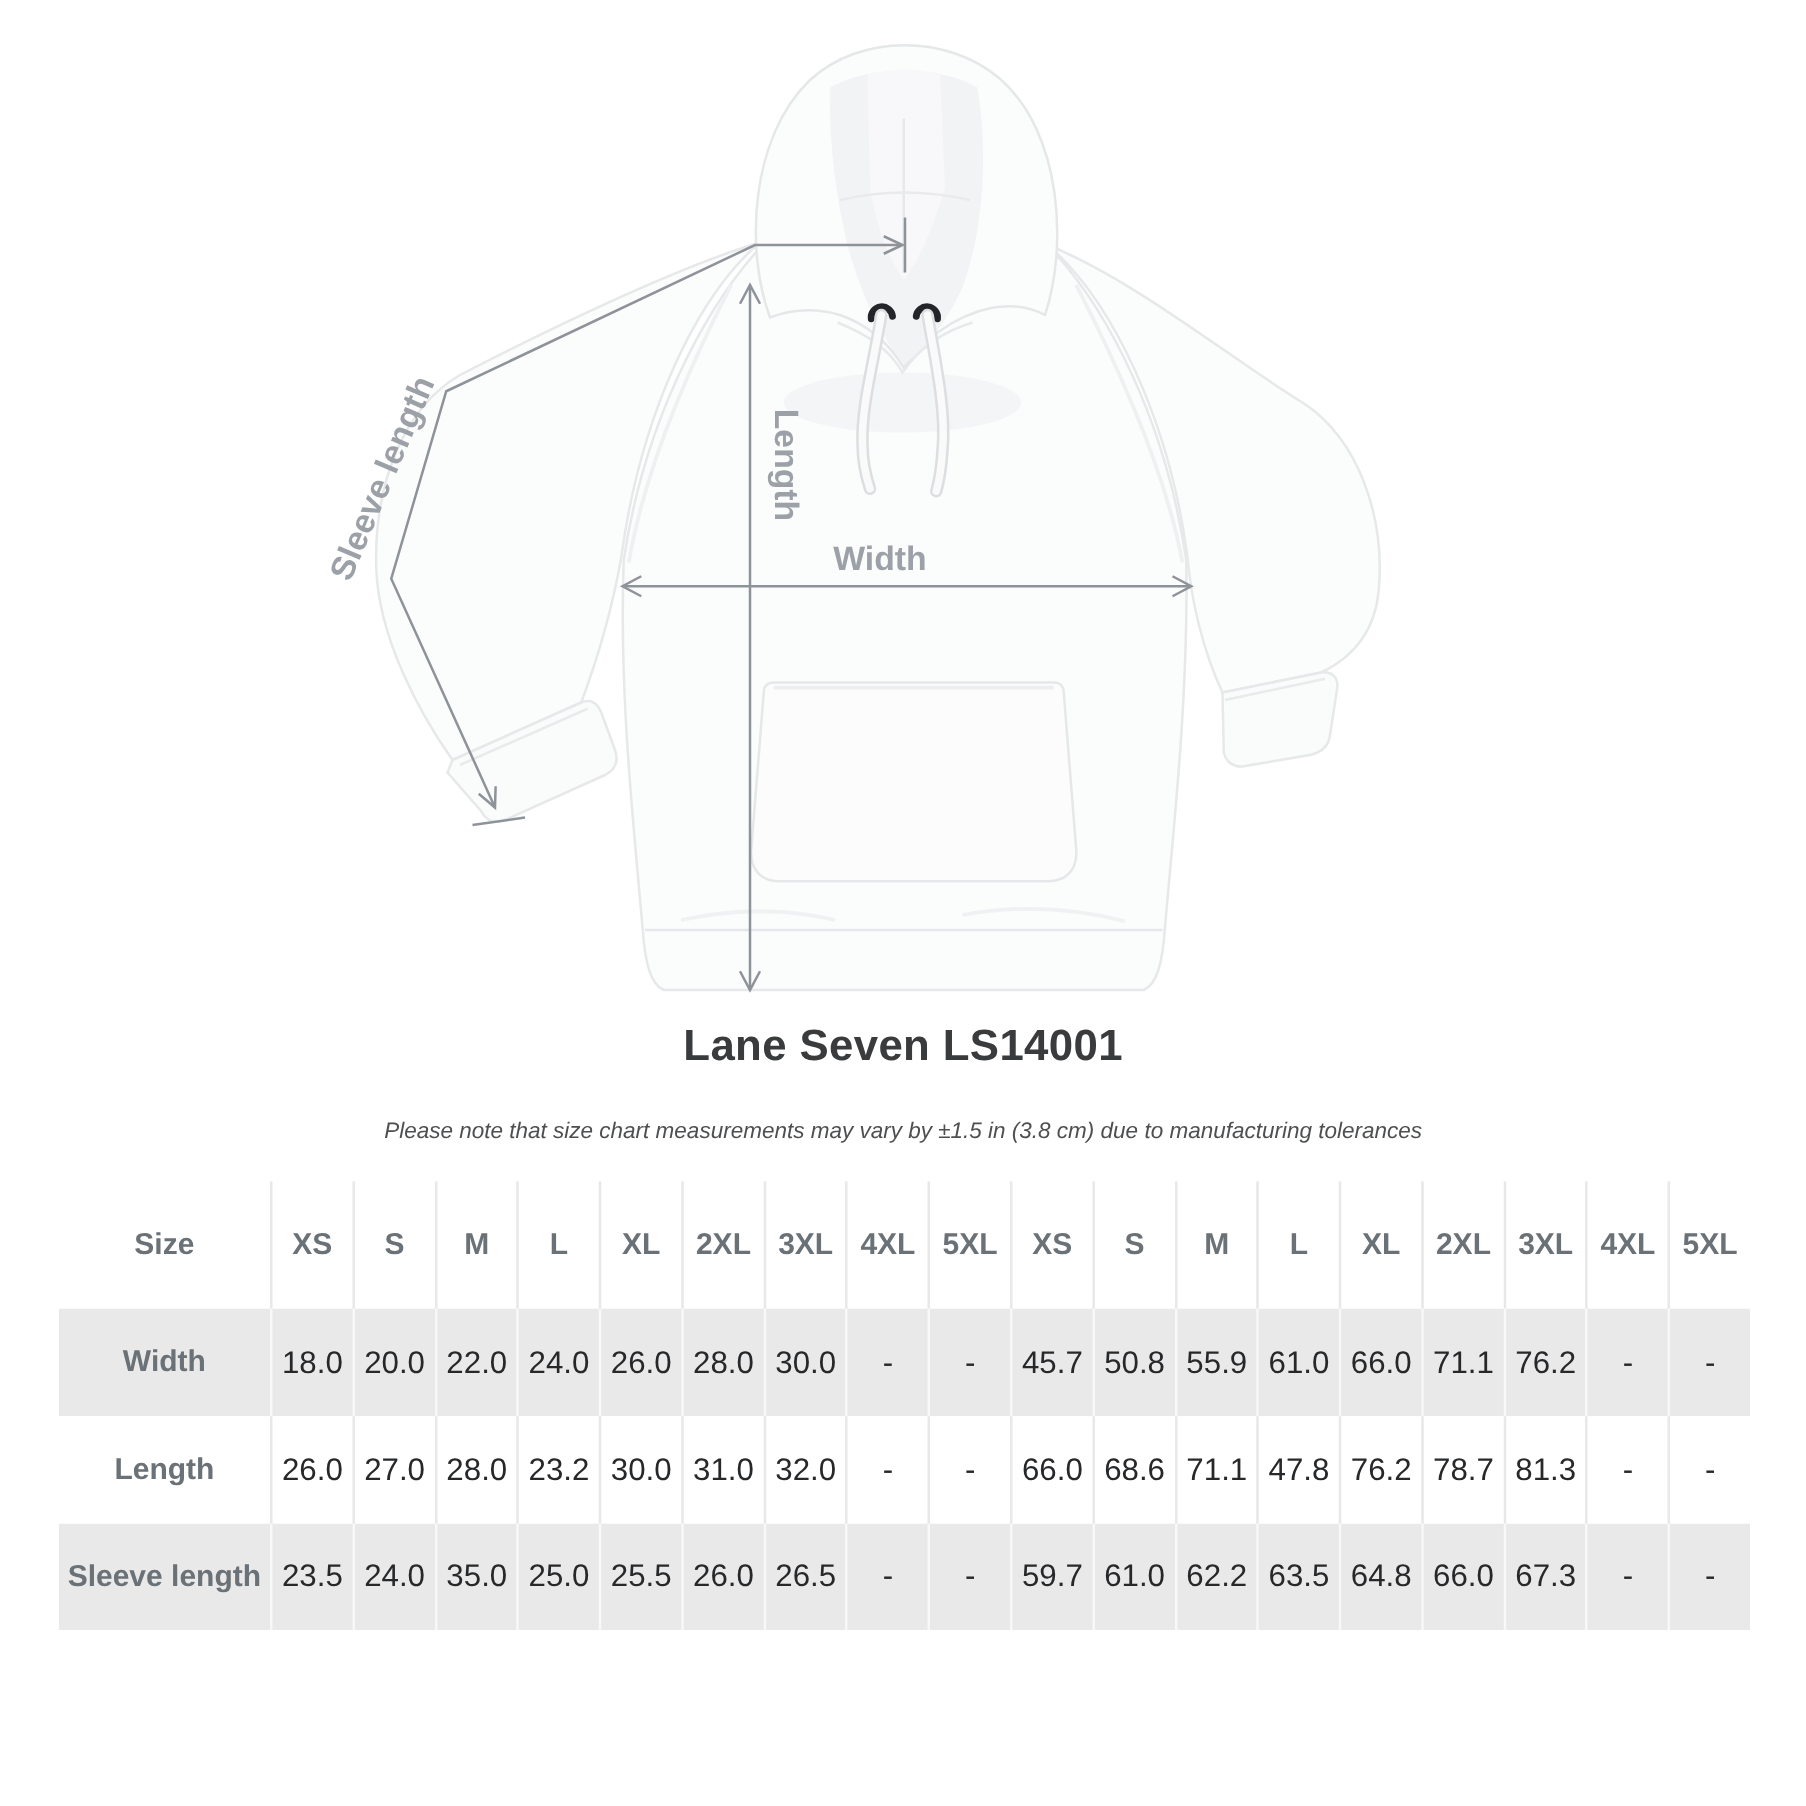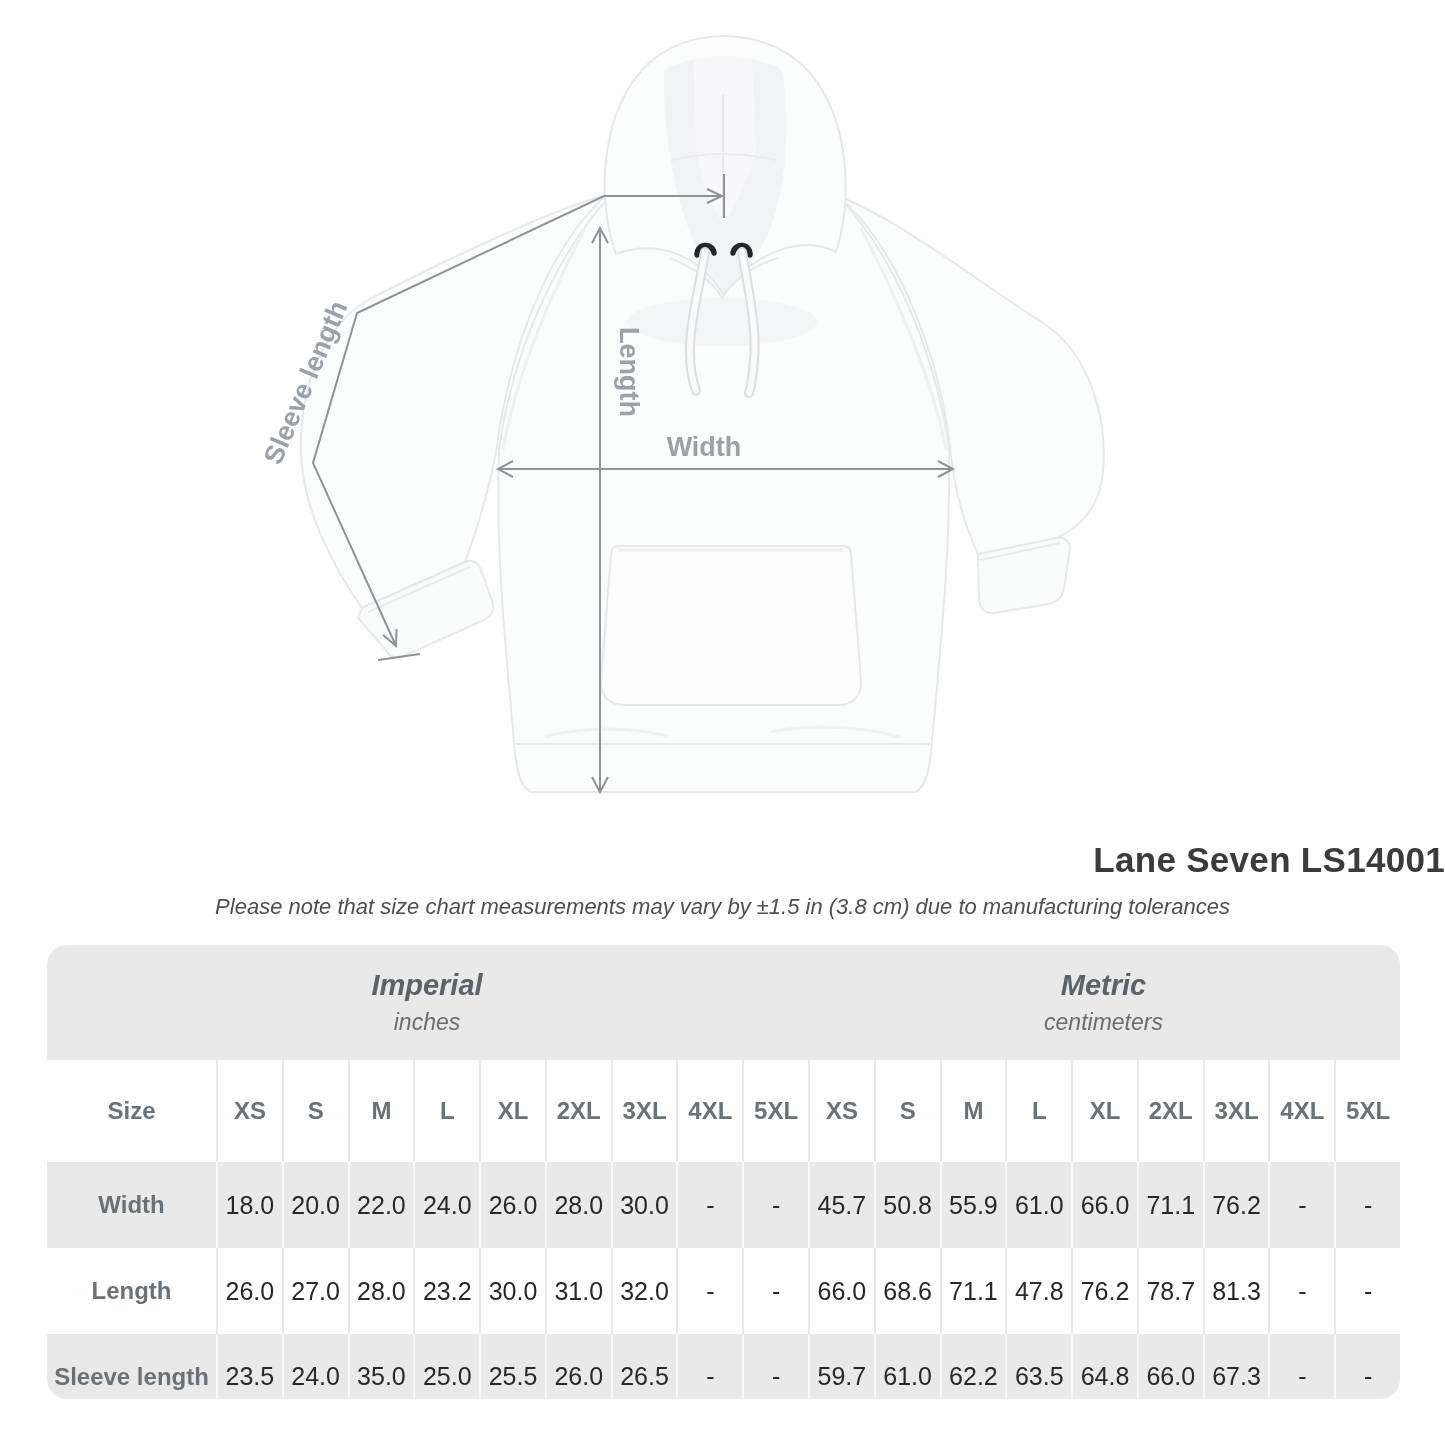--- a/index.html
+++ b/index.html
@@ -3,27 +3,27 @@
 <meta charset="utf-8">
 <style>
   html,body { margin:0; padding:0; background:#ffffff; }
   .stage {
     position:relative; width:1445px; height:1445px; background:#ffffff;
     font-family:"Liberation Sans","DejaVu Sans",sans-serif; overflow:hidden;
   }
   .diagram { position:absolute; top:0; left:0; }
 
   .title {
-    position:absolute; top:840px; left:0; width:100%; margin:0;
-    text-align:right; font-size:35px; font-weight:bold; color:#3a3b3d;
+    position:absolute; top:817px; left:0; width:100%; margin:0;
+    text-align:center; font-size:35px; font-weight:bold; color:#3a3b3d;
     letter-spacing:0.3px;
   }
   .note {
     position:absolute; top:894px; left:0; width:100%; margin:0;
-    text-align:center; font-style:italic; font-size:22px; color:#4d4f51;
+    text-align:center; font-style:italic; font-size:18px; color:#4d4f51;
   }
 
   .size-table {
     position:absolute; left:47px; top:945px; width:1353px; height:454px;
     border-radius:20px; overflow:hidden; background:#ffffff;
   }
   .band { height:115px; background:#e9e9ea; display:flex; }
   .band-cell { display:flex; flex-direction:column; align-items:center; justify-content:center; gap:7px; }
   .band-cell.left  { width:760px; }
   .band-cell.right { width:593px; }
@@ -149,30 +149,20 @@
     <text x="314" y="386" transform="rotate(-67 314 386)" text-anchor="middle" font-size="27" font-weight="bold" fill="#9ba1a7">Sleeve length</text>
     <text x="620" y="372" transform="rotate(90 620 372)" text-anchor="middle" font-size="27" font-weight="bold" fill="#9ba1a7">Length</text>
     <text x="704" y="456" text-anchor="middle" font-size="27" font-weight="bold" fill="#9ba1a7">Width</text>
   </svg>
 
   <h1 class="title">Lane Seven LS14001</h1>
   <p class="note">Please note that size chart measurements may vary by ±1.5 in (3.8 cm) due to manufacturing tolerances</p>
 
   <div class="size-table">
 
-    <div class="band">
-      <div class="band-cell left">
-        <div class="band-title">Imperial</div>
-        <div class="band-unit">inches</div>
-      </div>
-      <div class="band-cell right">
-        <div class="band-title">Metric</div>
-        <div class="band-unit">centimeters</div>
-      </div>
-    </div>
 
     <div class="trow r-head">
       <div class="cell label">Size</div>
       <div class="cell head">XS</div>
       <div class="cell head">S</div>
       <div class="cell head">M</div>
       <div class="cell head">L</div>
       <div class="cell head">XL</div>
       <div class="cell head">2XL</div>
       <div class="cell head">3XL</div>

